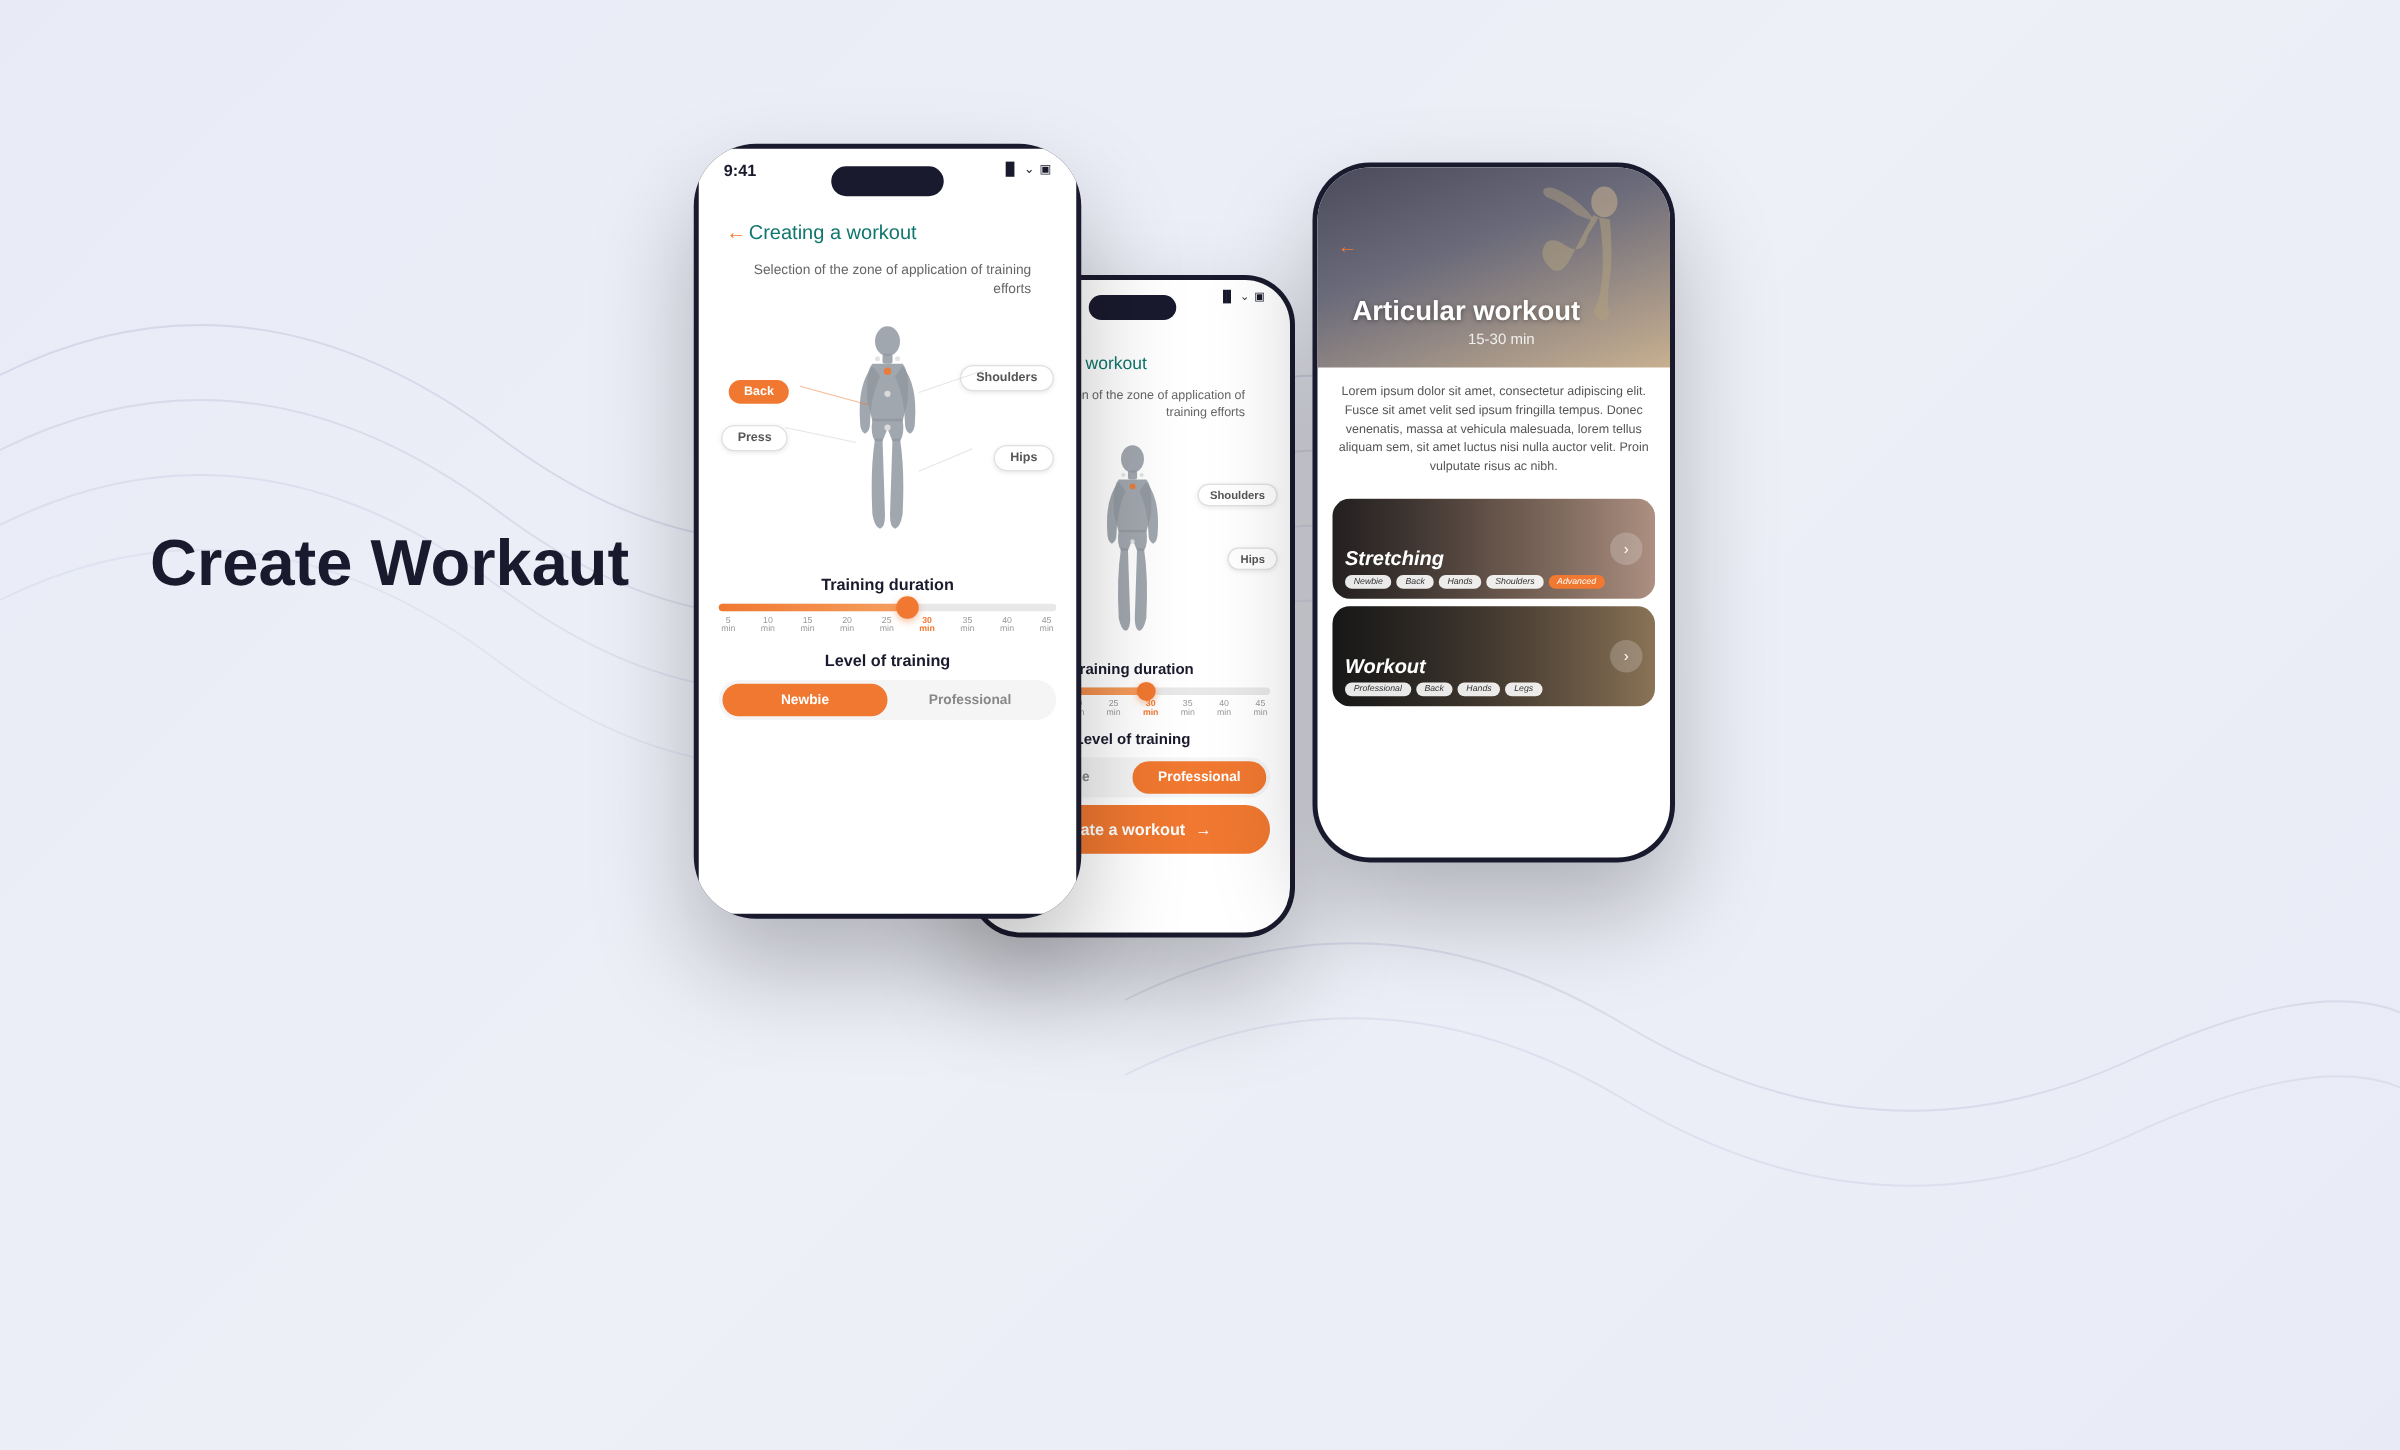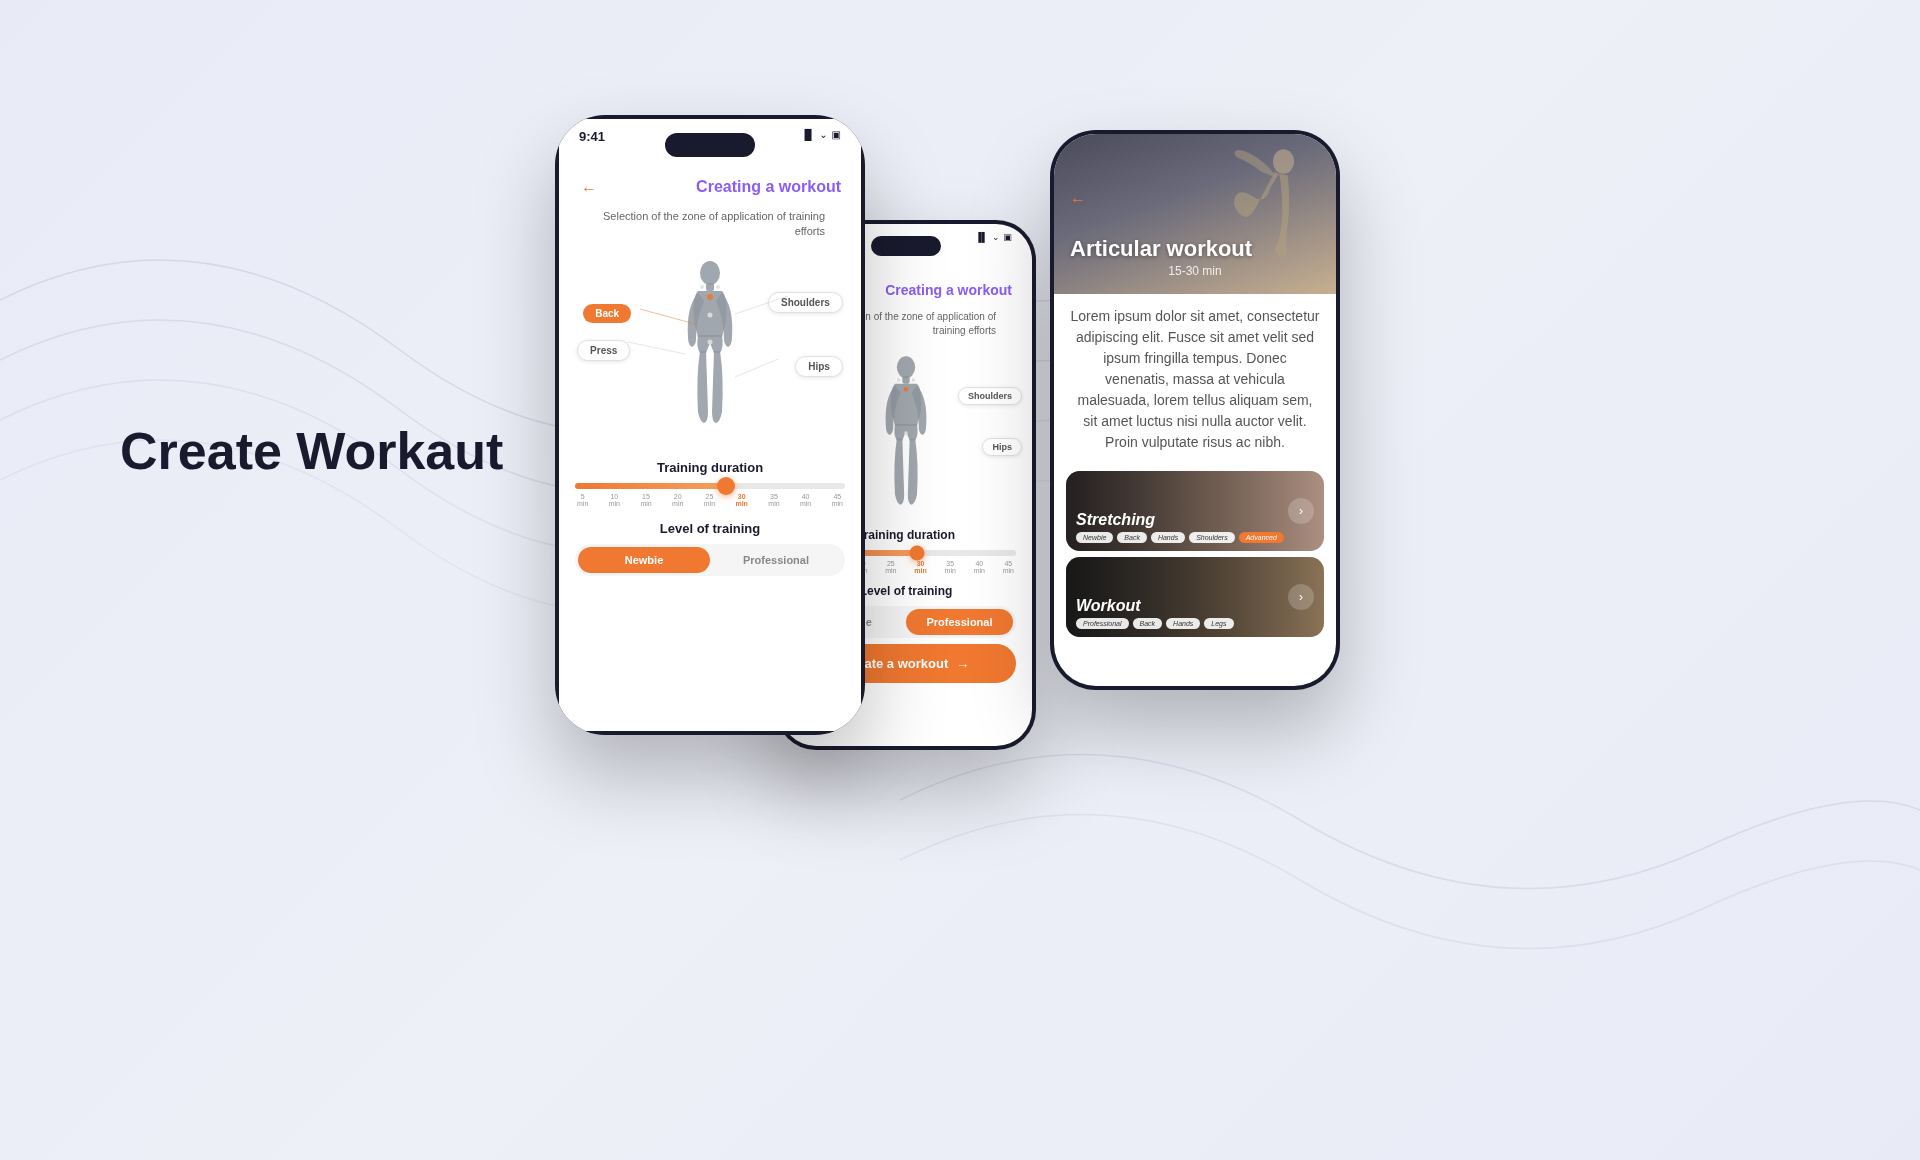--- a/index.html
+++ b/index.html
@@ -166,24 +166,24 @@
       height: 20px;
       display: flex;
       align-items: center;
       justify-content: center;
       color: #f07830;
       font-size: 16px;
     }
 
     .screen-title {
       flex: 1;
-      text-align: right;
+      text-align: left;
       font-size: 16px;
-      font-weight: 700;
-      color: #8b5cf6;
+      font-weight: 400;
+      color: #0f766e;
     }
 
     .subtitle {
       text-align: right;
       font-size: 11px;
       color: #666;
       padding: 4px 36px;
       line-height: 1.4;
     }
 
@@ -329,40 +329,40 @@
     .workout-header-img {
       width: 100%;
       height: 160px;
       background: linear-gradient(160deg, #4a4a5a 0%, #6a6a7a 40%, #c8b090 100%);
       position: relative;
       overflow: hidden;
     }
 
     .workout-header-overlay {
       position: absolute;
-      bottom: 0; left: 0; right: 0;
+      bottom: 0; left: 12px; right: 0;
       padding: 16px;
     }
 
     .workout-title {
       font-size: 22px;
       font-weight: 800;
       color: #fff;
       text-shadow: 0 1px 4px rgba(0,0,0,0.4);
     }
 
     .workout-duration {
       font-size: 12px;
       color: rgba(255,255,255,0.85);
       text-align: center;
       margin-top: 2px;
     }
 
     .workout-desc {
-      font-size: 14px;
+      font-size: 10px;
       color: #555;
       line-height: 1.5;
       padding: 12px 16px;
       text-align: center;
     }
 
     
     .workout-card {
       margin: 6px 12px;
       border-radius: 14px;

